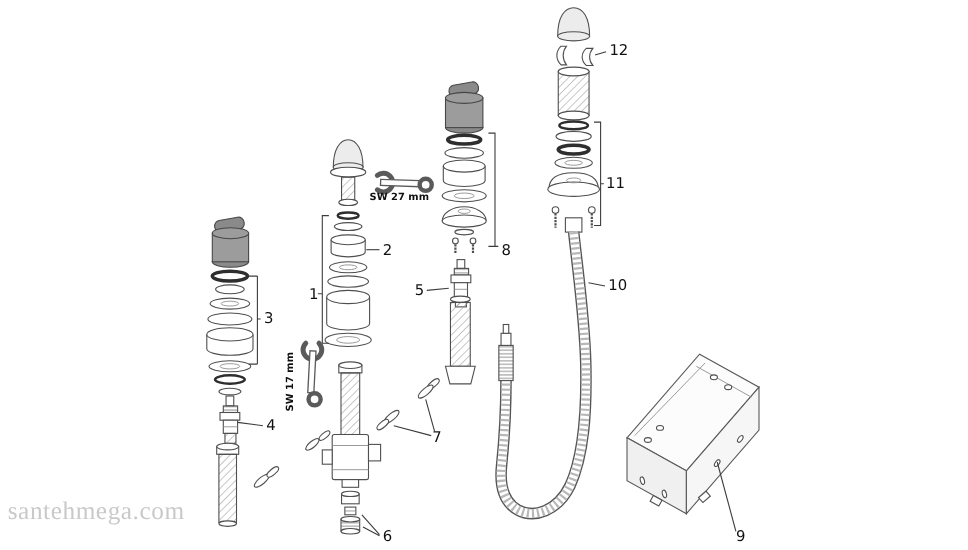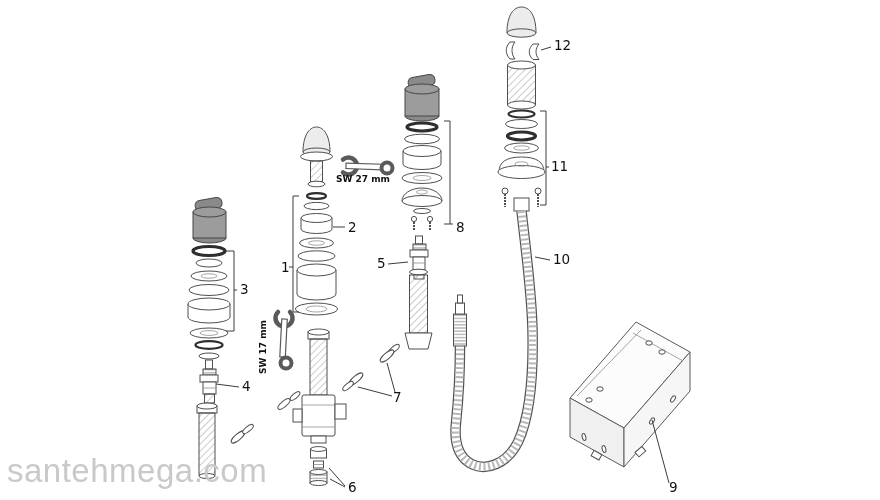--- a/index.html
+++ b/index.html
@@ -3,22 +3,22 @@
 <meta charset="utf-8">
 <style>
   html,body { margin:0; padding:0; background:#ffffff; }
   .stage {
     position:relative; width:880px; height:500px; background:#ffffff;
     overflow:hidden; font-family:"DejaVu Sans", sans-serif;
   }
   .stage svg { position:absolute; left:0; top:0; }
   .watermark {
     position:absolute; left:7px; top:452px;
-    font-size:33px; color:#c9c9c9; letter-spacing:0.5px;
-    font-family:Liberation Sans, sans-serif;
+    font-size:23px; color:#c9c9c9; letter-spacing:0.5px;
+    font-family:Liberation Serif, serif;
     user-select:none;
     text-align:right;
   }
   
   .p   { fill:#ffffff; stroke:#4f4f4f; stroke-width:1; }
   .pl  { fill:#ececec; stroke:#4f4f4f; stroke-width:1; }
   .pg  { fill:#9c9c9c; stroke:#474747; stroke-width:1; }
   .pg2 { fill:#8a8a8a; stroke:#474747; stroke-width:1; }
   .th  { fill:url(#hatch); stroke:#4f4f4f; stroke-width:1; }
   .rb  { fill:url(#ribs);  stroke:#4f4f4f; stroke-width:1; }

